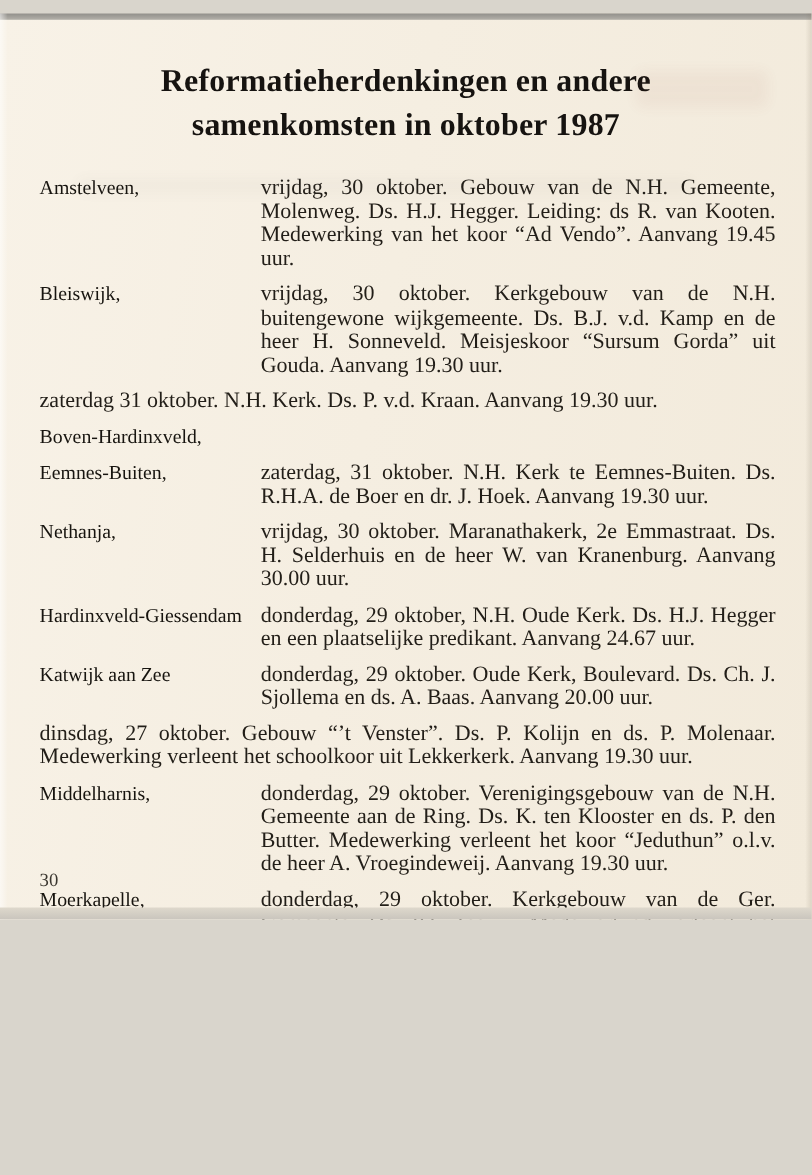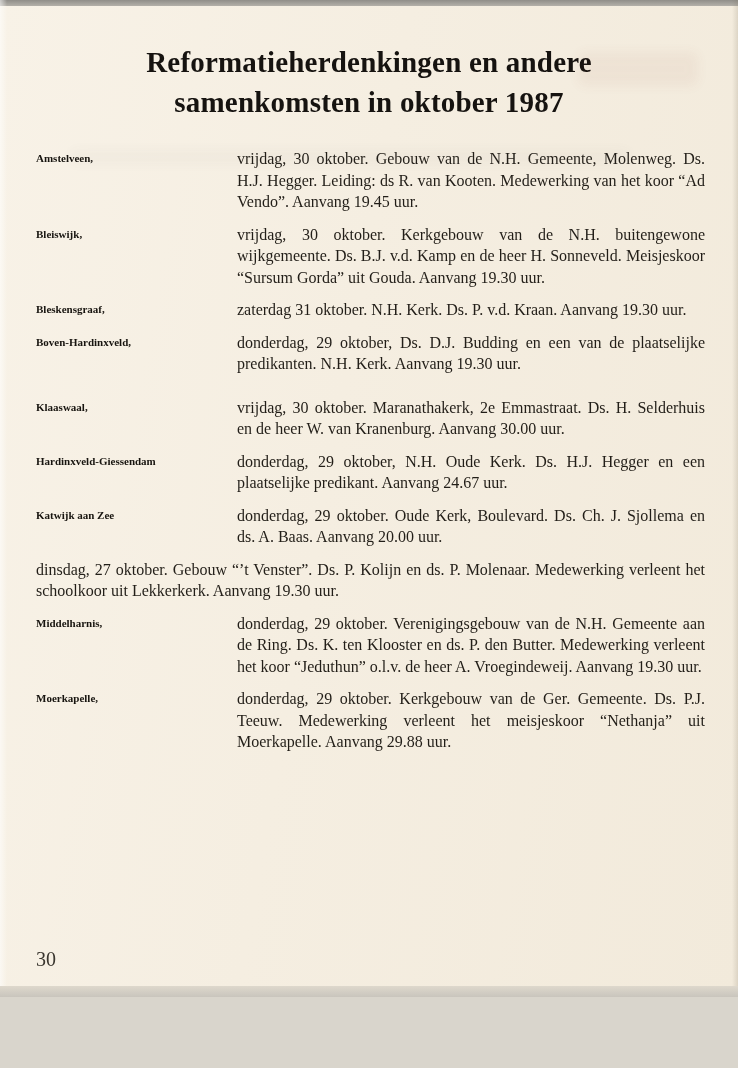--- a/index.html
+++ b/index.html
@@ -3,22 +3,22 @@
 <meta charset="utf-8">
 <style>
   html, body {
     margin: 0;
     padding: 0;
     background: #d9d5cc;
   }
   .scan-page {
     position: relative;
     width: 738px;
-    height: 997px;
-    margin: 0 auto;
+    height: 824px;
+    margin: 12px auto;
     overflow: hidden;
     background: linear-gradient(100deg, #f8f2e7 0%, #f5eee1 45%, #f2eadb 100%);
     font-family: "Liberation Serif", "DejaVu Serif", serif;
     color: #221f1b;
   }
   
   .edge-top {
     position: absolute; top: 0; left: 0; right: 0; height: 6px;
     background: linear-gradient(to bottom, #908e89, #b3b0a9);
   }
@@ -57,39 +57,39 @@
   .entries {
     margin: 26px 33px 0 36px;
   }
   .entry {
     display: flex;
     align-items: flex-start;
     margin-bottom: 11px;
   }
   .entry .place {
     flex: 0 0 201px;
-    font-weight: bold;
-    font-size: 11px;
+    font-weight: normal;
+    font-size: 18px;
     line-height: 21.5px;
     padding-right: 10px;
     box-sizing: border-box;
     color: #17140f;
   }
   .entry .details {
     flex: 1 1 auto;
-    font-size: 16px;
+    font-size: 20px;
     line-height: 21.5px;
     text-align: justify;
     color: #221e18;
   }
   .page-number {
     position: absolute;
     left: 36px;
     bottom: 26px;
-    font-size: 20px;
+    font-size: 17px;
     color: #3a362f;
   }
 </style>
 </head>
 <body>
 
 <div class="scan-page">
   <div class="edge-top"></div>
   <div class="edge-left"></div>
   <div class="edge-right"></div>
@@ -104,31 +104,31 @@
   <div class="entries">
     <div class="entry">
       <div class="place">Amstelveen,</div>
       <div class="details">vrijdag, 30 oktober. Gebouw van de N.H. Gemeente, Molenweg. Ds. H.J. Hegger. Leiding: ds R. van Kooten. Medewerking van het koor “Ad Vendo”. Aanvang 19.45 uur.</div>
     </div>
     <div class="entry">
       <div class="place">Bleiswijk,</div>
       <div class="details">vrijdag, 30 oktober. Kerkgebouw van de N.H. buitengewone wijkgemeente. Ds. B.J. v.d. Kamp en de heer H. Sonneveld. Meisjeskoor “Sursum Gorda” uit Gouda. Aanvang 19.30 uur.</div>
     </div>
     <div class="entry">
-      <div class="place">Bleskensgraaf,</div>
       <div class="details">zaterdag 31 oktober. N.H. Kerk. Ds. P. v.d. Kraan. Aanvang 19.30 uur.</div>
     </div>
     <div class="entry">
       <div class="place">Boven-Hardinxveld,</div>
-      <div class="details">donderdag, 29 oktober, Ds. D.J. Budding en een van de plaatselijke predikanten. N.H. Kerk. Aanvang 19.30 uur.</div>
     </div>
     <div class="entry">
+      <div class="place">Eemnes-Buiten,</div>
+      <div class="details">zaterdag, 31 oktober. N.H. Kerk te Eemnes-Buiten. Ds. R.H.A. de Boer en dr. J. Hoek. Aanvang 19.30 uur.</div>
     </div>
     <div class="entry">
-      <div class="place">Klaaswaal,</div>
+      <div class="place">Nethanja,</div>
       <div class="details">vrijdag, 30 oktober. Maranathakerk, 2e Emmastraat. Ds. H. Selderhuis en de heer W. van Kranenburg. Aanvang 30.00 uur.</div>
     </div>
     <div class="entry">
       <div class="place">Hardinxveld-Giessendam</div>
       <div class="details">donderdag, 29 oktober, N.H. Oude Kerk. Ds. H.J. Hegger en een plaatselijke predikant. Aanvang 24.67 uur.</div>
     </div>
     <div class="entry">
       <div class="place">Katwijk aan Zee</div>
       <div class="details">donderdag, 29 oktober. Oude Kerk, Boulevard. Ds. Ch. J. Sjollema en ds. A. Baas. Aanvang 20.00 uur.</div>
     </div>

